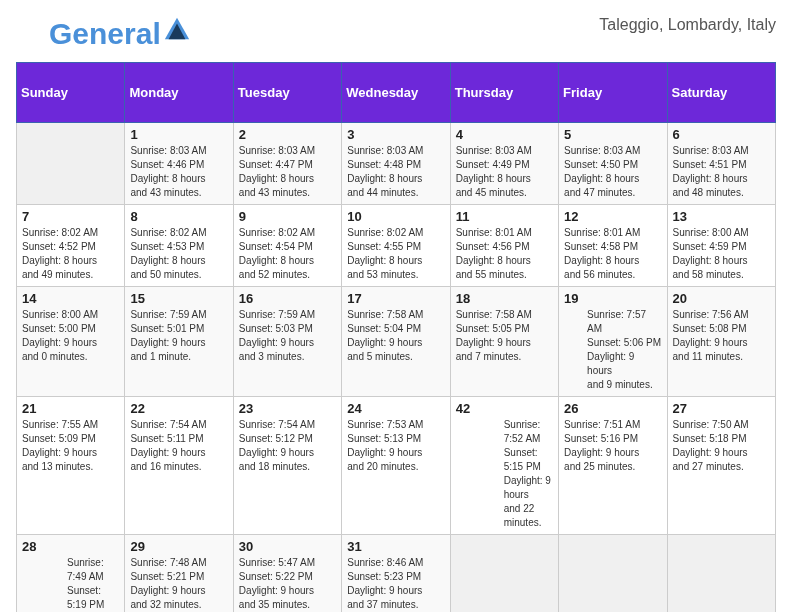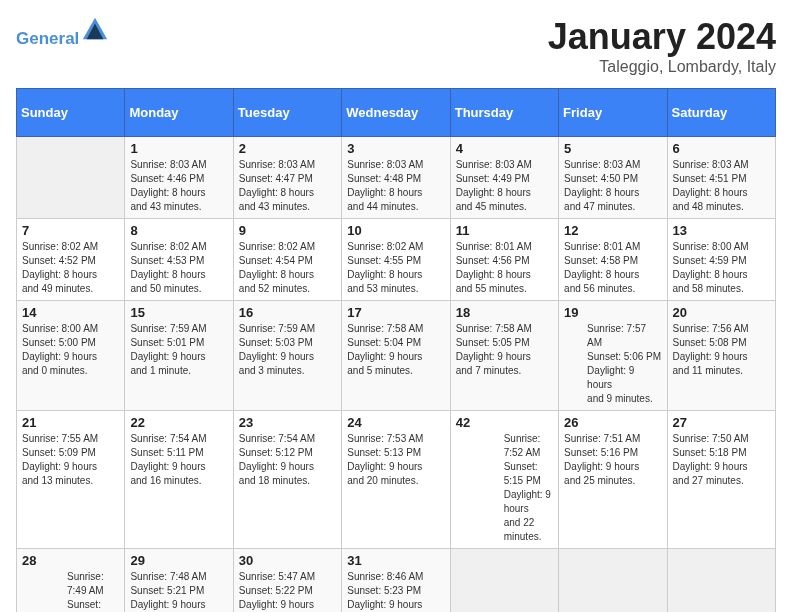--- a/index.html
+++ b/index.html
@@ -14,24 +14,25 @@
       display: flex;
       justify-content: space-between;
       align-items: flex-start;
       margin-bottom: 12px;
     }
     .logo {
       display: flex;
       align-items: center;
     }
     .logo-text {
-      font-size: 17px;
+      font-size: 30px;
       font-weight: bold;
       color: #1a3a5c;
       line-height: 1.1;
+      margin-left: 33px;
     }
     .logo-text span {
       color: #4a90d9;
     }
     .logo-icon {
       width: 28px;
       height: 28px;
       margin-left: 2px;
     }
     .title-block {
@@ -45,25 +46,25 @@
     .calendar-subtitle {
       font-size: 16px;
       color: #555;
     }
     table {
       width: 100%;
       border-collapse: collapse;
       table-layout: fixed;
     }
     thead th {
-      background-color: #3b82f6;
+      background-color: #6d28d9;
       color: #fff;
       font-size: 13px;
       font-weight: bold;
-      padding: 16px 4px;
+      padding: 22px 4px;
       text-align: left;
       border: 1px solid #3a62b0;
     }
     tbody td {
       vertical-align: top;
       border: 1px solid #ccc;
       padding: 4px 5px;
       font-size: 10.5px;
       color: #333;
       height: 80px;
@@ -96,21 +97,20 @@
     <div>
       <div class="logo-text">
         <span>General</span><svg class="logo-icon" viewBox="0 0 30 30" xmlns="http://www.w3.org/2000/svg">
             <polygon points="15,2 28,25 2,25" fill="#4a90d9"></polygon>
             <polygon points="15,8 24,25 6,25" fill="#1a3a5c"></polygon>
           </svg>
       </div>
     </div>
   </div>
   <div class="title-block">
-    <div class="calendar-title">January 2024</div>
     <div class="calendar-subtitle">Taleggio, Lombardy, Italy</div>
   </div>
 </div>
 
 <table>
   <thead>
     <tr id="header-row">
         <th>Sunday</th>
         <th>Monday</th>
         <th>Tuesday</th>

